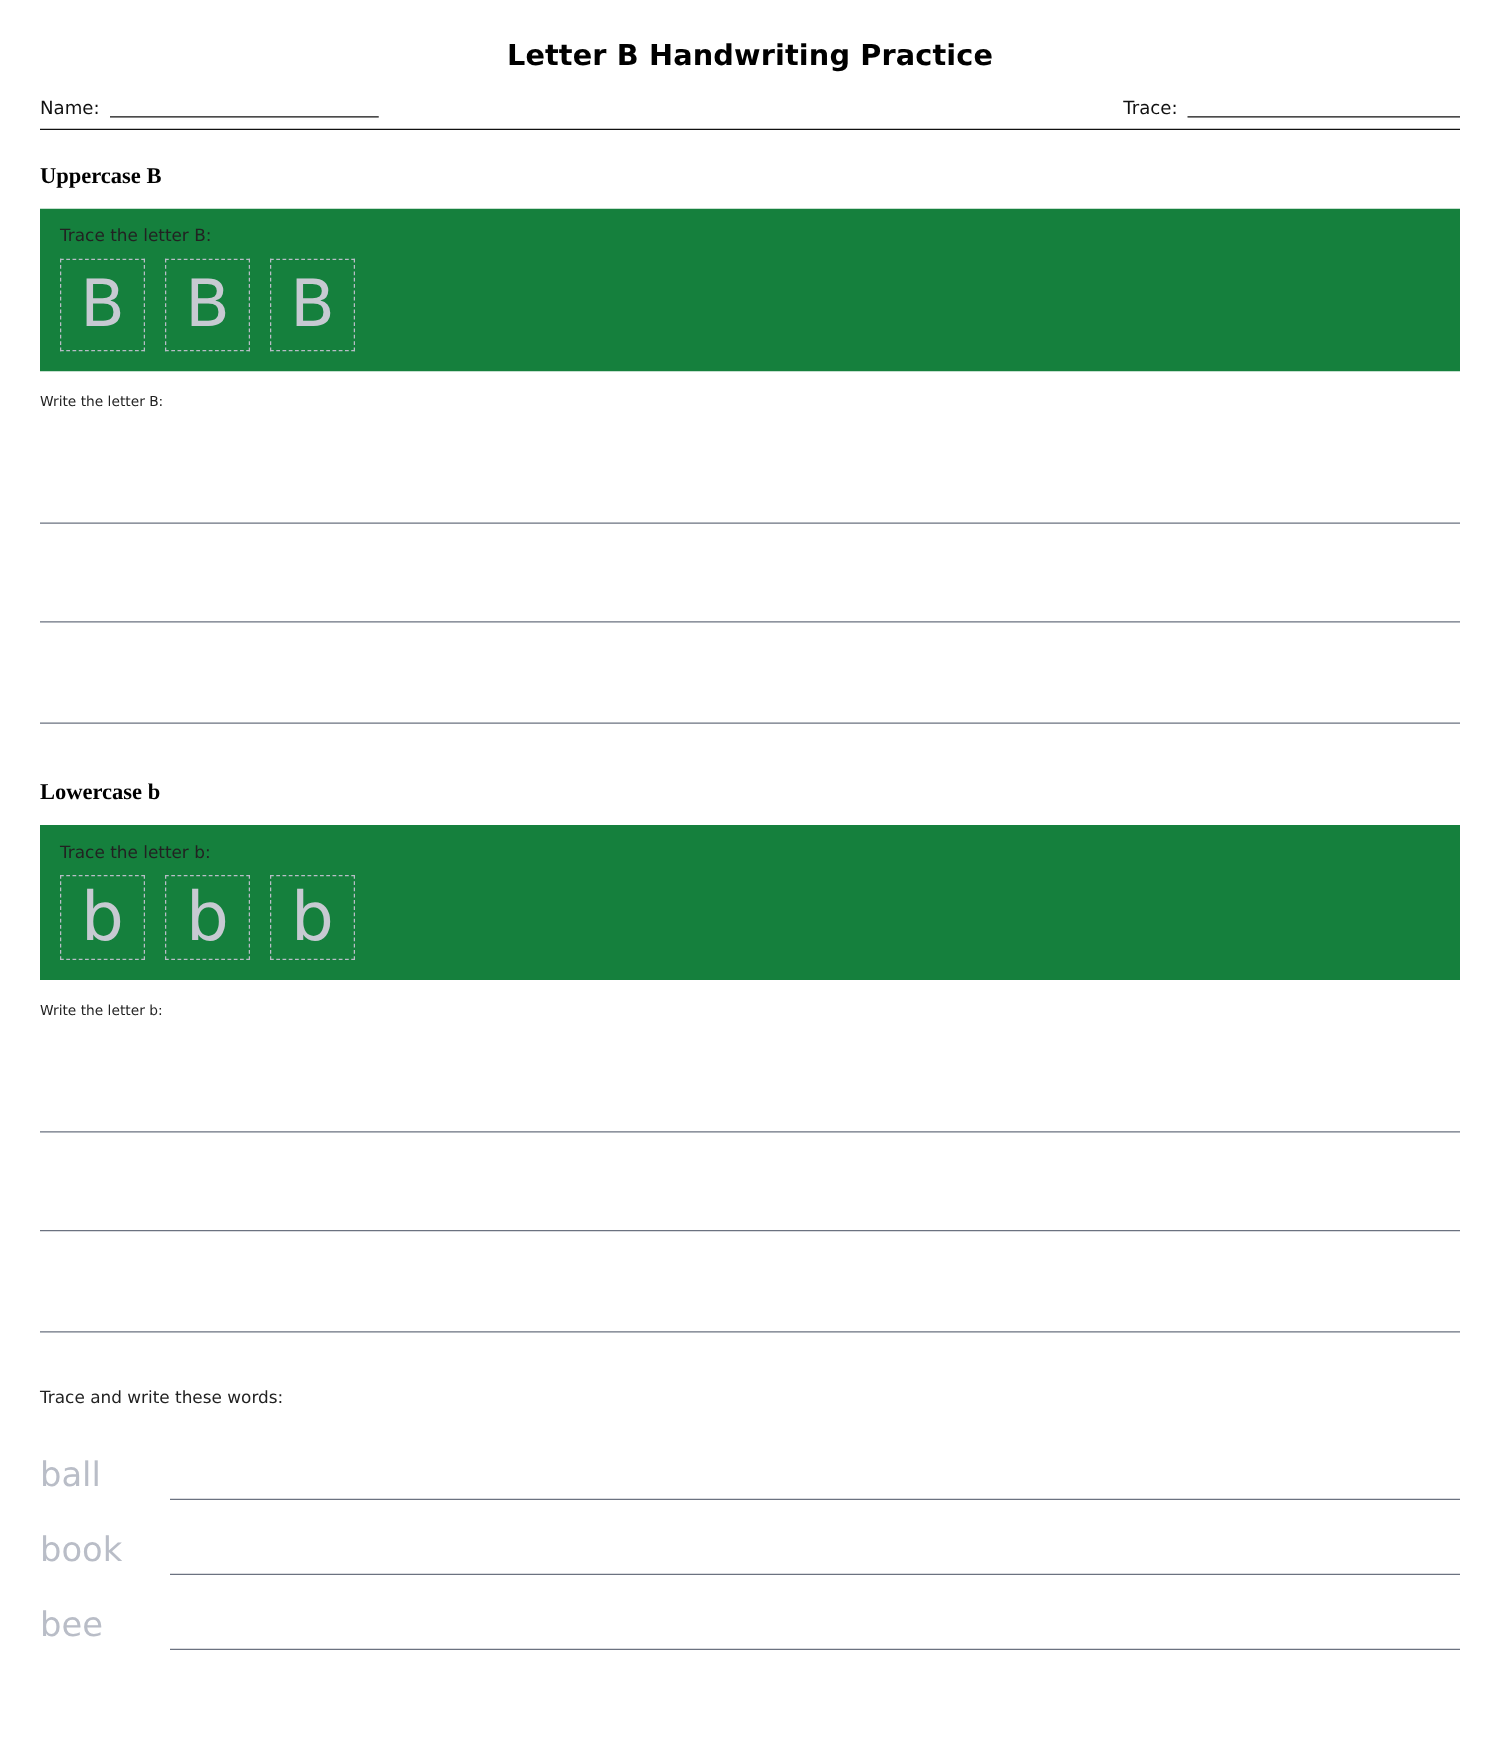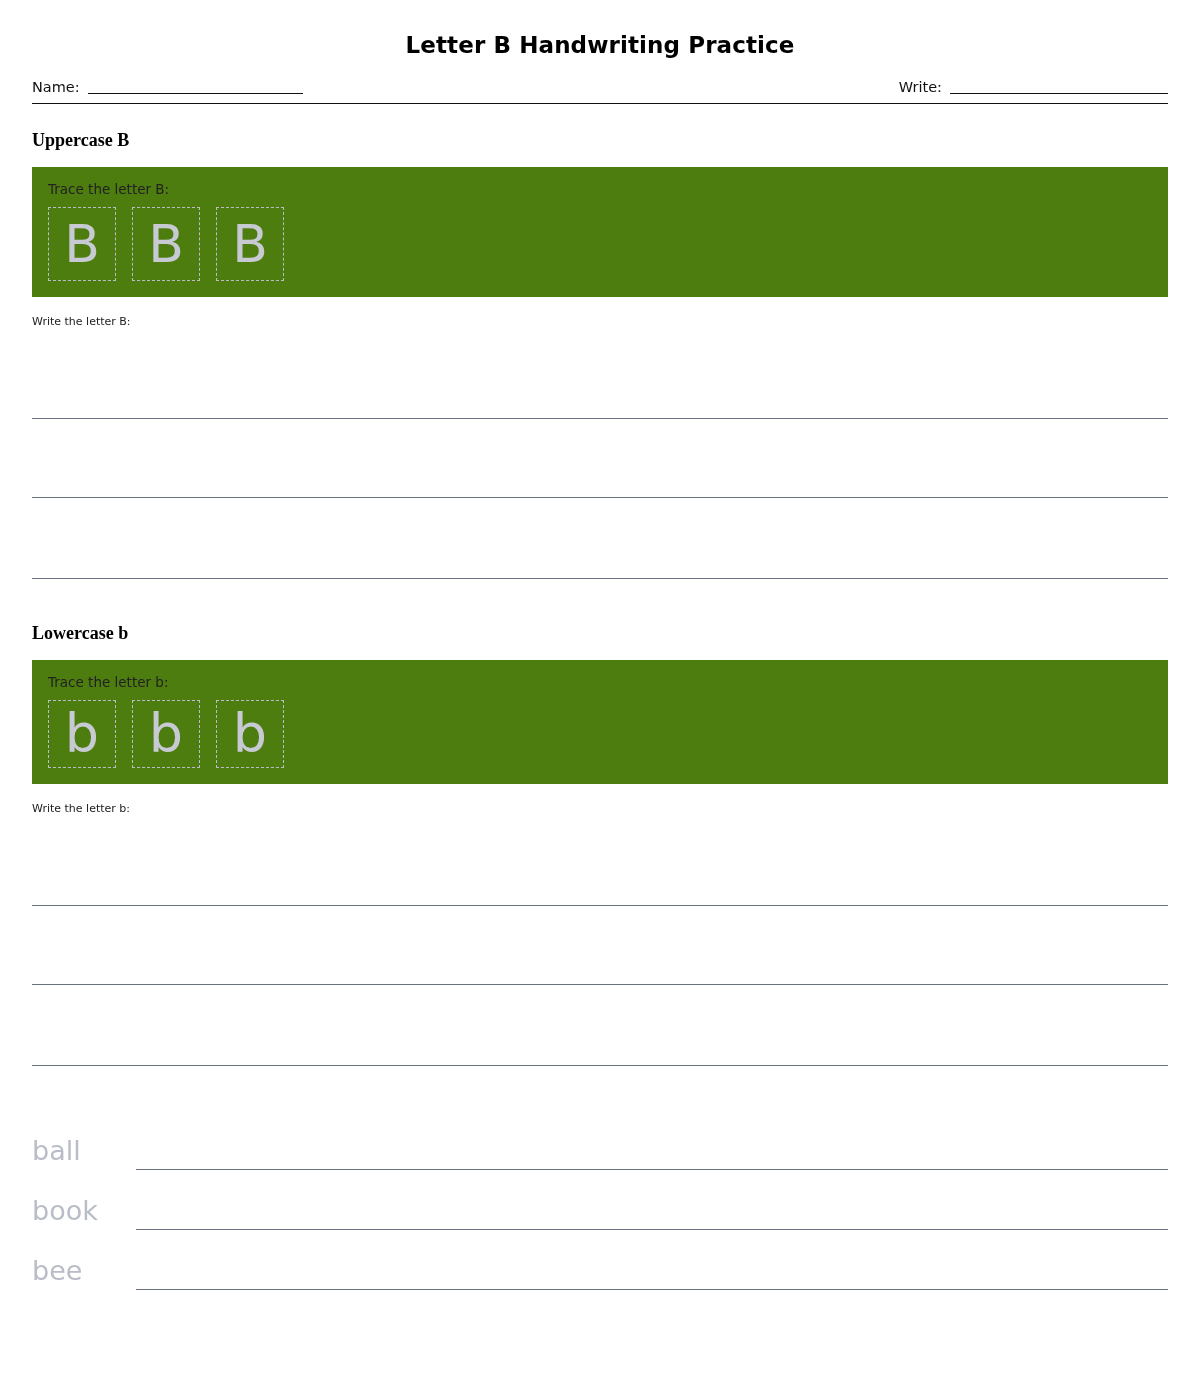--- a/index.html
+++ b/index.html
@@ -57,21 +57,21 @@
   .rule-date { width: 218px; }
 
   .section-heading {
     font-size: 18px;
     font-weight: bold;
     margin: 0 0 16px 0;
     color: #000;
     font-family: Liberation Serif, serif;
   }
   .trace-panel {
-    background: #4d7c0f;
+    background: #15803d;
     padding: 14px 0 16px 16px;
     margin-bottom: 18px;
   }
   .panel-caption {
     font-size: 13.5px;
     color: #222;
     margin-bottom: 10px;
   }
   .trace-row {
     display: flex;
@@ -142,21 +142,21 @@
 <div class="page">
 
   <div class="worksheet-title">Letter B Handwriting Practice</div>
 
   <div class="name-date-row">
     <div class="field">
       <span class="field-label">Name:</span>
       <span class="field-rule rule-name"></span>
     </div>
     <div class="field">
-      <span class="field-label">Write:</span>
+      <span class="field-label">Trace:</span>
       <span class="field-rule rule-date"></span>
     </div>
   </div>
 
   <div>
     <div class="section-heading">Uppercase B</div>
 
     <div class="trace-panel">
       <div class="panel-caption">Trace the letter B:</div>
       <div class="trace-row">
@@ -206,20 +206,21 @@
     <div class="writing-lines">
       <div class="write-line"></div>
       <div class="write-line"></div>
       <div class="write-line tall"></div>
     </div>
   </div>
 
   <div class="section-gap"></div>
 
   <div>
+    <div class="words-caption">Trace and write these words:</div>
 
     <div class="word-row">
       <div class="word-ghost">ball</div>
       <div class="word-rule"></div>
     </div>
     <div class="word-row">
       <div class="word-ghost">book</div>
       <div class="word-rule"></div>
     </div>
     <div class="word-row">

